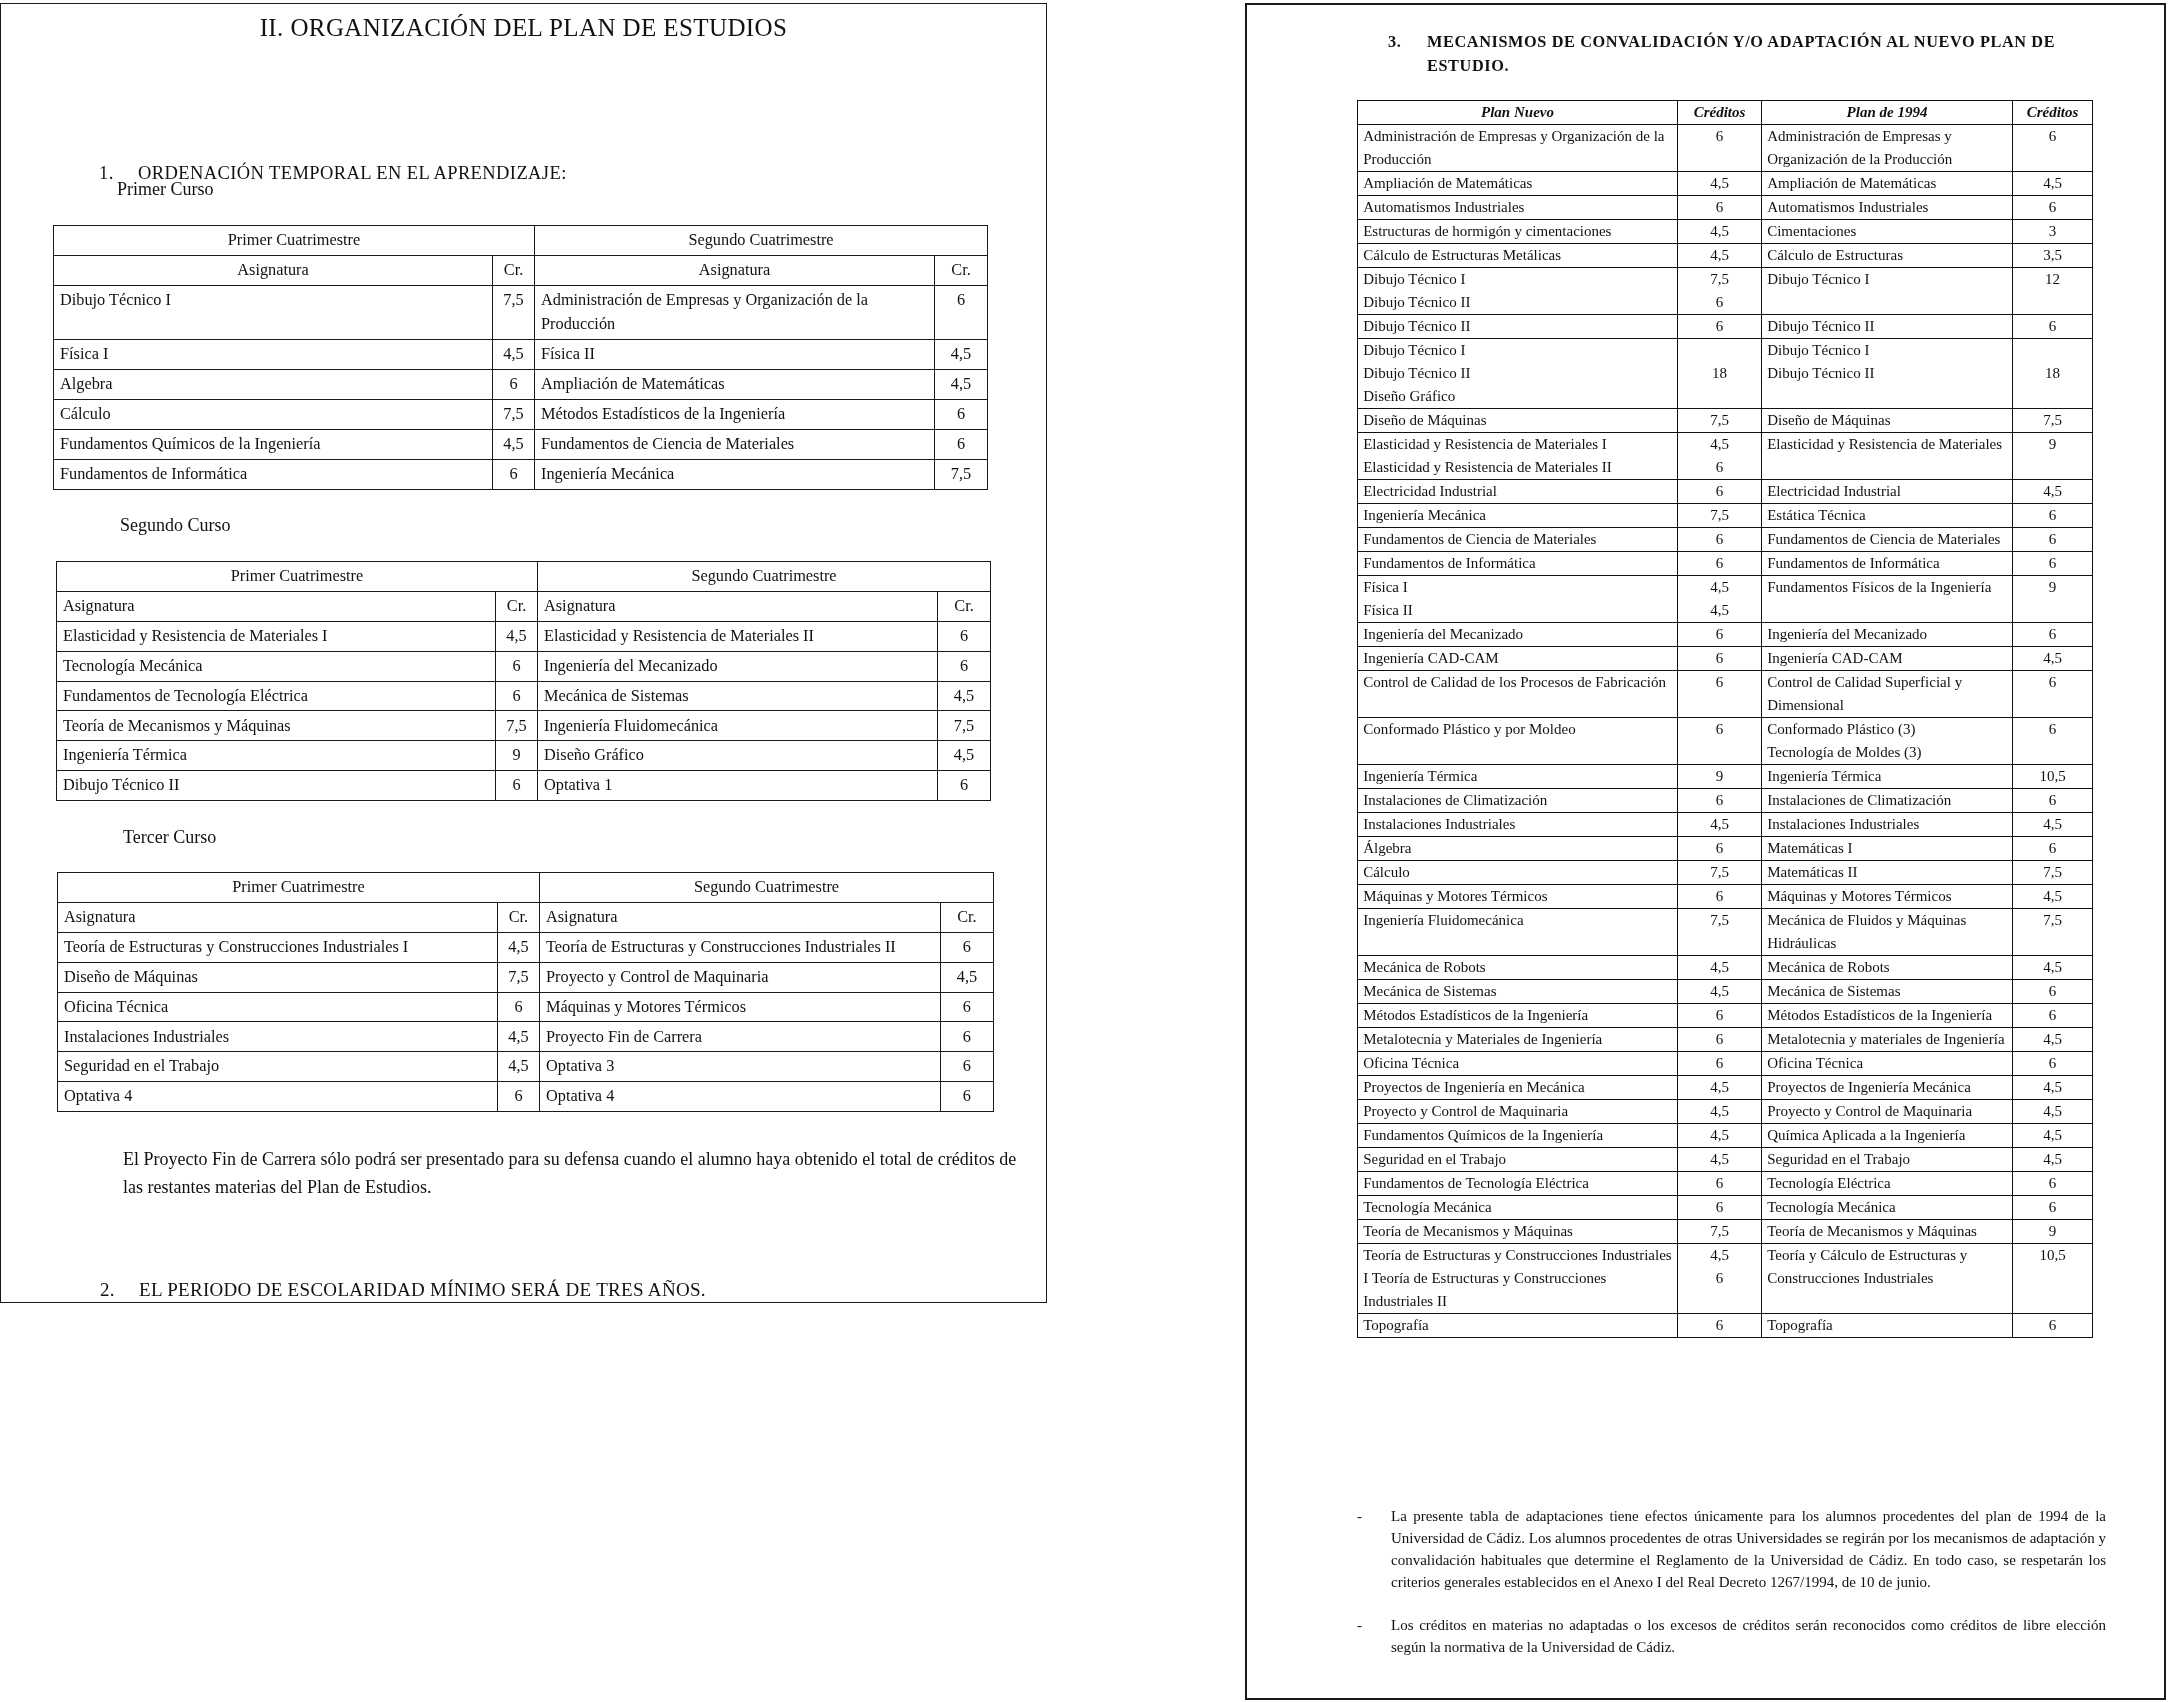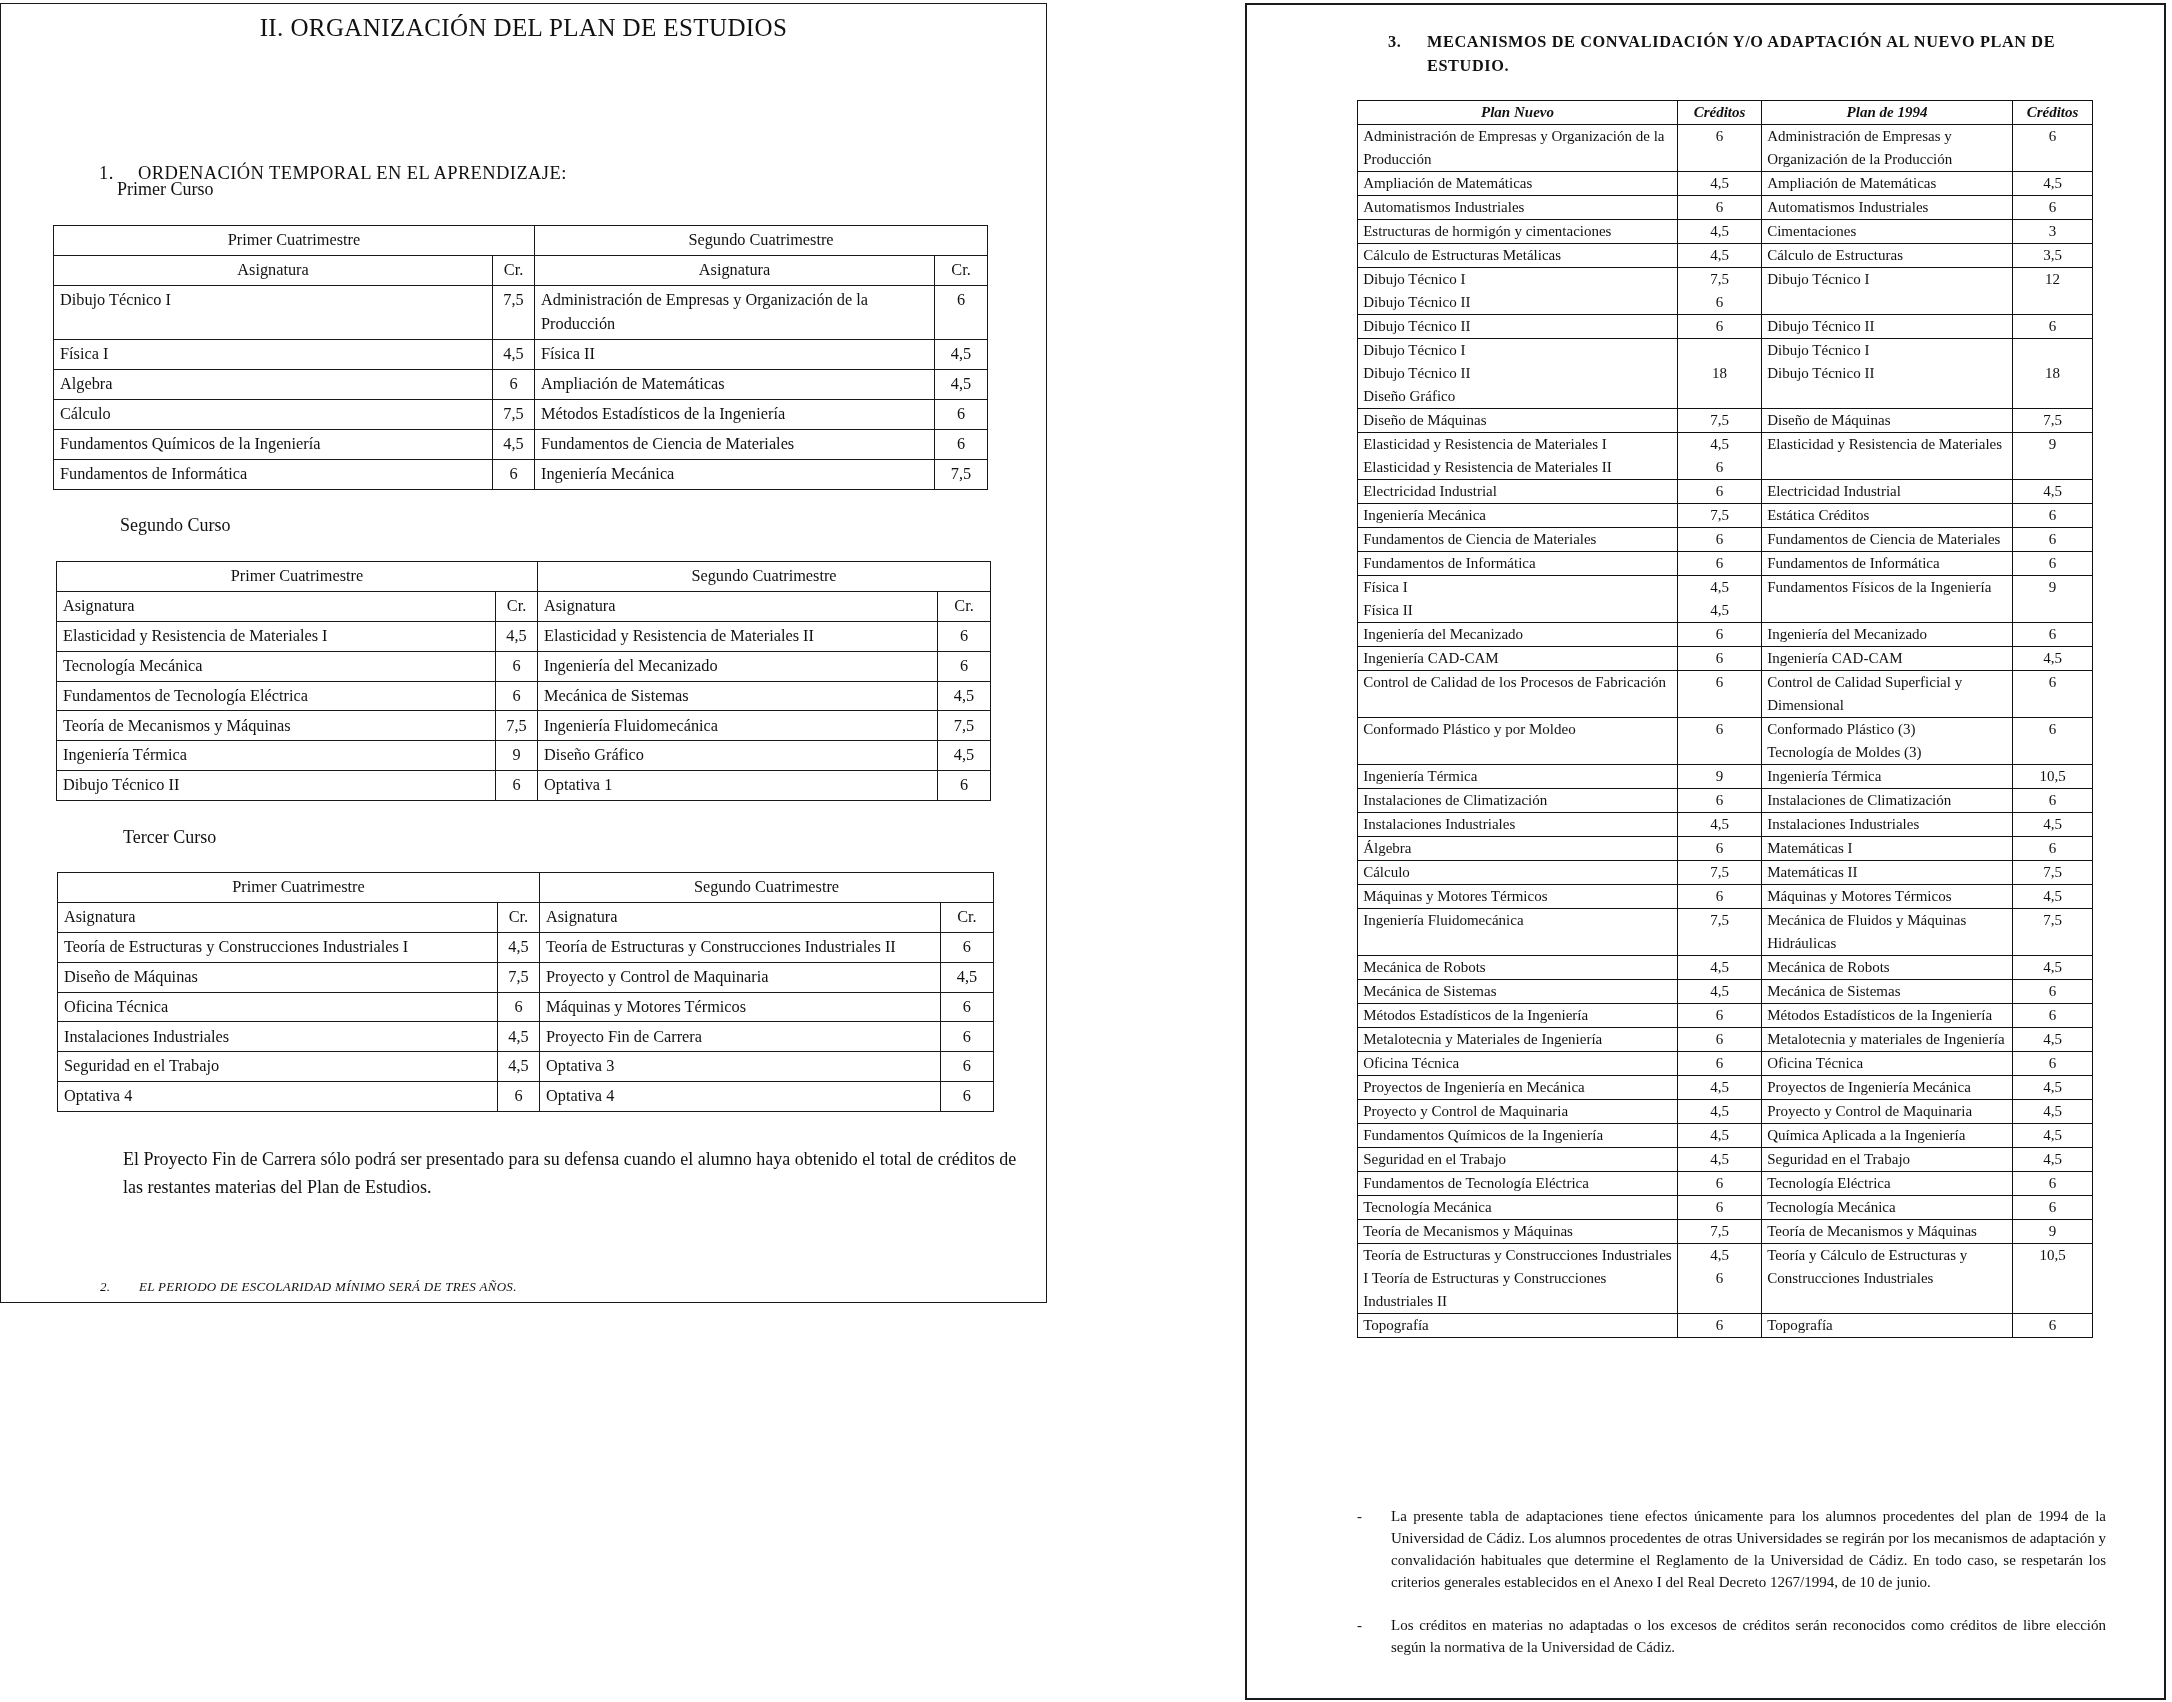--- a/index.html
+++ b/index.html
@@ -15,21 +15,21 @@
   .section-num { display:inline-block; width:39px; }
   .course-title { font-size:18px; }
 
   table.plan { position:absolute; border-collapse:collapse; font-size:16.3px; table-layout:fixed; }
   table.plan td, table.plan th { border:1.5px solid #1a1a1a; padding:2.2px 6px; vertical-align:top; line-height:24.5px; font-weight:normal; }
   table.plan th.sem { text-align:center; }
   table.plan .cr { text-align:center; }
   table.plan .hdr-center { text-align:center; }
 
   .para { font-size:18px; line-height:28px; }
-  .heading2 { font-size:13px; letter-spacing:0.3px;font-style:italic; }
+  .heading2 { font-size:19px; letter-spacing:0.3px; }
 
   
   .r-head { left:141px; top:25px; width:726px; font-size:16.3px; font-weight:bold; line-height:24px; letter-spacing:0.6px; }
   .r-head .num { position:absolute; left:0; }
   .r-head .txt { margin-left:39px; display:block; }
 
   table.conv { position:absolute; left:110px; top:95px; border-collapse:collapse; table-layout:fixed; font-size:15px; }
   table.conv td, table.conv th { border:1.5px solid #111; padding:0 5.2px; line-height:23px; vertical-align:top; font-weight:normal; }
   table.conv th { font-style:italic; text-align:center; font-weight:bold; }
   table.conv td.c { text-align:center; }
@@ -393,21 +393,21 @@
       <td class="c">4,5</td>
         </tr>
         <tr>
       <td class="multi">
             <span>Ingeniería Mecánica</span>
           </td>
       <td class="c multi">
             <span>7,5</span>
           </td>
       <td class="multi">
-            <span>Estática Créditos</span>
+            <span>Estática Técnica</span>
           </td>
       <td class="c">6</td>
         </tr>
         <tr>
       <td class="multi">
             <span>Fundamentos de Ciencia de Materiales</span>
           </td>
       <td class="c multi">
             <span>6</span>
           </td>

